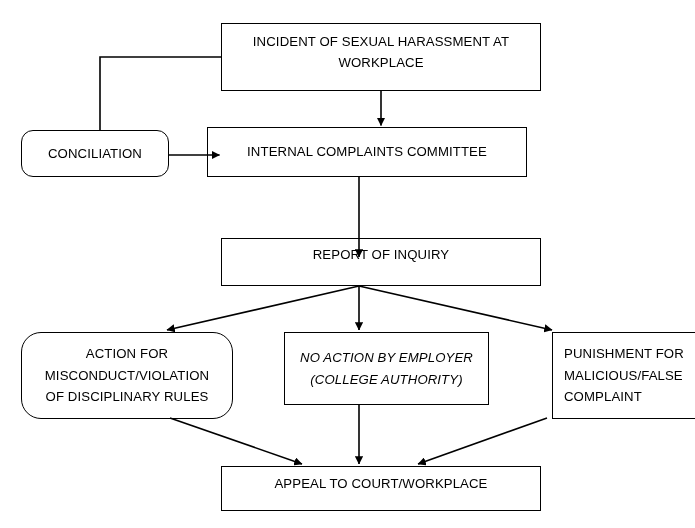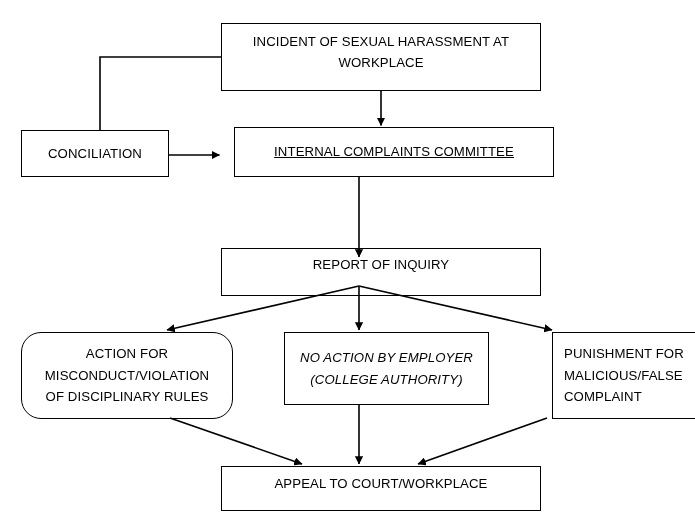--- a/index.html
+++ b/index.html
@@ -43,23 +43,23 @@
     z-index: 2;
   }
   .node .node-text {
     display: block;
     width: 100%;
     white-space: pre-line;
   }
   
   #node-incident      { left: 221px; top: 23px;  width: 320px; height: 68px; }
   #node-incident .node-text { padding-bottom: 10px; }
-  #node-conciliation  { left: 21px;  top: 130px; width: 148px; height: 47px; }
-  #node-icc           { left: 234px; top: 127px; width: 320px; height: 50px; text-decoration: underline; }
-  #node-report        { left: 221px; top: 248px; width: 320px; height: 48px; justify-content: center; }
+  #node-conciliation  { left: 21px;  top: 130px; width: 148px; height: 47px; border-radius: 12px; }
+  #node-icc           { left: 207px; top: 127px; width: 320px; height: 50px; }
+  #node-report        { left: 221px; top: 238px; width: 320px; height: 48px; justify-content: center; }
   #node-report .node-text { padding-bottom: 14px; }
   #node-action        { left: 21px;  top: 332px; width: 212px; height: 87px; border-radius: 20px; }
   #node-noaction      { left: 284px; top: 332px; width: 205px; height: 73px; font-style: italic; }
   #node-punishment    { left: 512px; top: 332px; width: 161px; height: 87px; margin-left: 40px; }
   #node-punishment .node-text { text-align: left; padding-left: 11px; padding-right: 4px; }
   #node-appeal        { left: 221px; top: 466px; width: 320px; height: 45px; }
   #node-appeal .node-text { padding-bottom: 10px; }
 </style>
 </head>
 <body>

